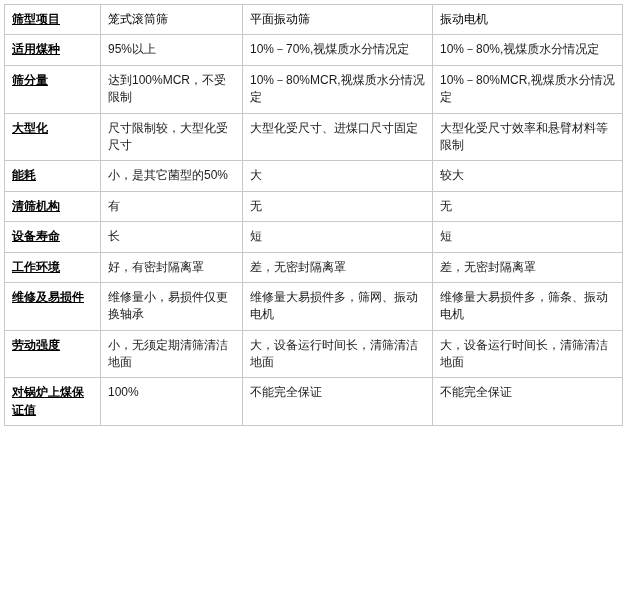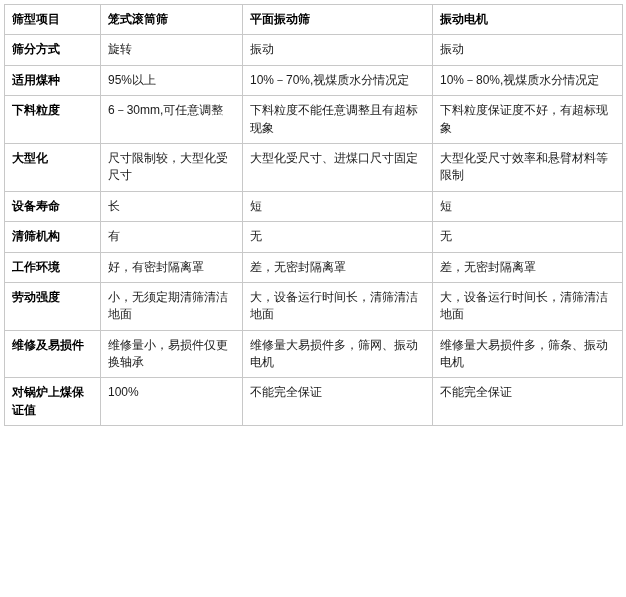--- a/index.html
+++ b/index.html
@@ -35,26 +35,27 @@
     border: 1px solid #c8c8c8;
     padding: 6px 7px 6px 7px;
     vertical-align: top;
     line-height: 1.45;
     font-size: 12px;
     color: #1a1a1a;
     word-wrap: break-word;
     overflow-wrap: break-word;
   }
   table.compare tr.header-row td {
-    font-weight: bold;
+    font-weight: normal;
     color: #000000;
   }
   table.compare td.rowhead {
     font-weight: bold;
     color: #000000;
+    text-decoration: underline;
   }
   table.compare tr.header-row td.rowhead {
     font-weight: bold;
   }
 </style>
 </head>
 <body>
 
 <div class="sheet">
   <table class="compare">
@@ -67,84 +68,84 @@
     <tbody>
       <tr class="header-row">
         <td class="rowhead">筛型项目</td>
         <td>笼式滚筒筛</td>
         <td>平面振动筛</td>
         <td>振动电机</td>
       </tr>
 
 
 
-      <tr>
-        <td class="rowhead">筛分方式</td>
-        <td>旋转</td>
-        <td>振动</td>
-        <td>振动</td>
-      </tr>
 
       <tr>
         <td class="rowhead">适用煤种</td>
         <td>95%以上</td>
         <td>10%－70%,视煤质水分情况定</td>
         <td>10%－80%,视煤质水分情况定</td>
       </tr>
 
+      <tr>
+        <td class="rowhead">筛分量</td>
+        <td>达到100%MCR，不受限制</td>
+        <td>10%－80%MCR,视煤质水分情况定</td>
+        <td>10%－80%MCR,视煤质水分情况定</td>
+      </tr>
 
-      <tr>
-        <td class="rowhead">下料粒度</td>
-        <td>6－30mm,可任意调整</td>
-        <td>下料粒度不能任意调整且有超标现象</td>
-        <td>下料粒度保证度不好，有超标现象</td>
-      </tr>
 
       <tr>
         <td class="rowhead">大型化</td>
         <td>尺寸限制较，大型化受尺寸</td>
         <td>大型化受尺寸、进煤口尺寸固定</td>
         <td>大型化受尺寸效率和悬臂材料等限制</td>
       </tr>
 
+      <tr>
+        <td class="rowhead">能耗</td>
+        <td>小，是其它菌型的50%</td>
+        <td>大</td>
+        <td>较大</td>
+      </tr>
 
+
+      <tr>
+        <td class="rowhead">清筛机构</td>
+        <td>有</td>
+        <td>无</td>
+        <td>无</td>
+      </tr>
 
       <tr>
         <td class="rowhead">设备寿命</td>
         <td>长</td>
         <td>短</td>
         <td>短</td>
-      </tr>
-
-      <tr>
-        <td class="rowhead">清筛机构</td>
-        <td>有</td>
-        <td>无</td>
-        <td>无</td>
       </tr>
 
       <tr>
         <td class="rowhead">工作环境</td>
         <td>好，有密封隔离罩</td>
         <td>差，无密封隔离罩</td>
         <td>差，无密封隔离罩</td>
       </tr>
 
       <tr>
+        <td class="rowhead">维修及易损件</td>
+        <td>维修量小，易损件仅更换轴承</td>
+        <td>维修量大易损件多，筛网、振动电机</td>
+        <td>维修量大易损件多，筛条、振动电机</td>
+      </tr>
+
+      <tr>
         <td class="rowhead">劳动强度</td>
         <td>小，无须定期清筛清洁地面</td>
         <td>大，设备运行时间长，清筛清洁地面</td>
         <td>大，设备运行时间长，清筛清洁地面</td>
-      </tr>
-
-      <tr>
-        <td class="rowhead">维修及易损件</td>
-        <td>维修量小，易损件仅更换轴承</td>
-        <td>维修量大易损件多，筛网、振动电机</td>
-        <td>维修量大易损件多，筛条、振动电机</td>
       </tr>
 
       <tr>
         <td class="rowhead">对锅炉上煤保证值</td>
         <td>100%</td>
         <td>不能完全保证</td>
         <td>不能完全保证</td>
       </tr>
     </tbody>
   </table>

